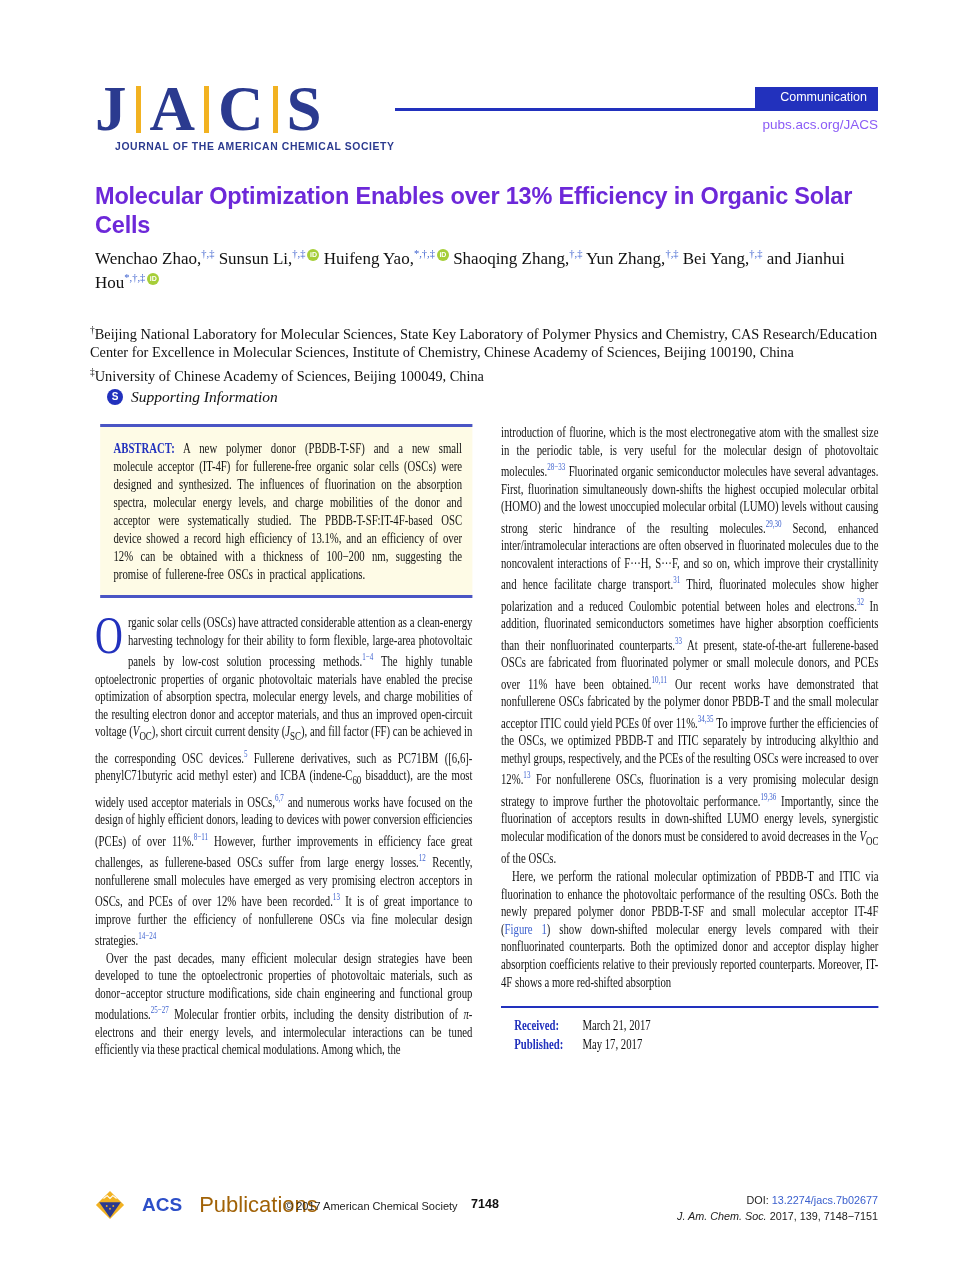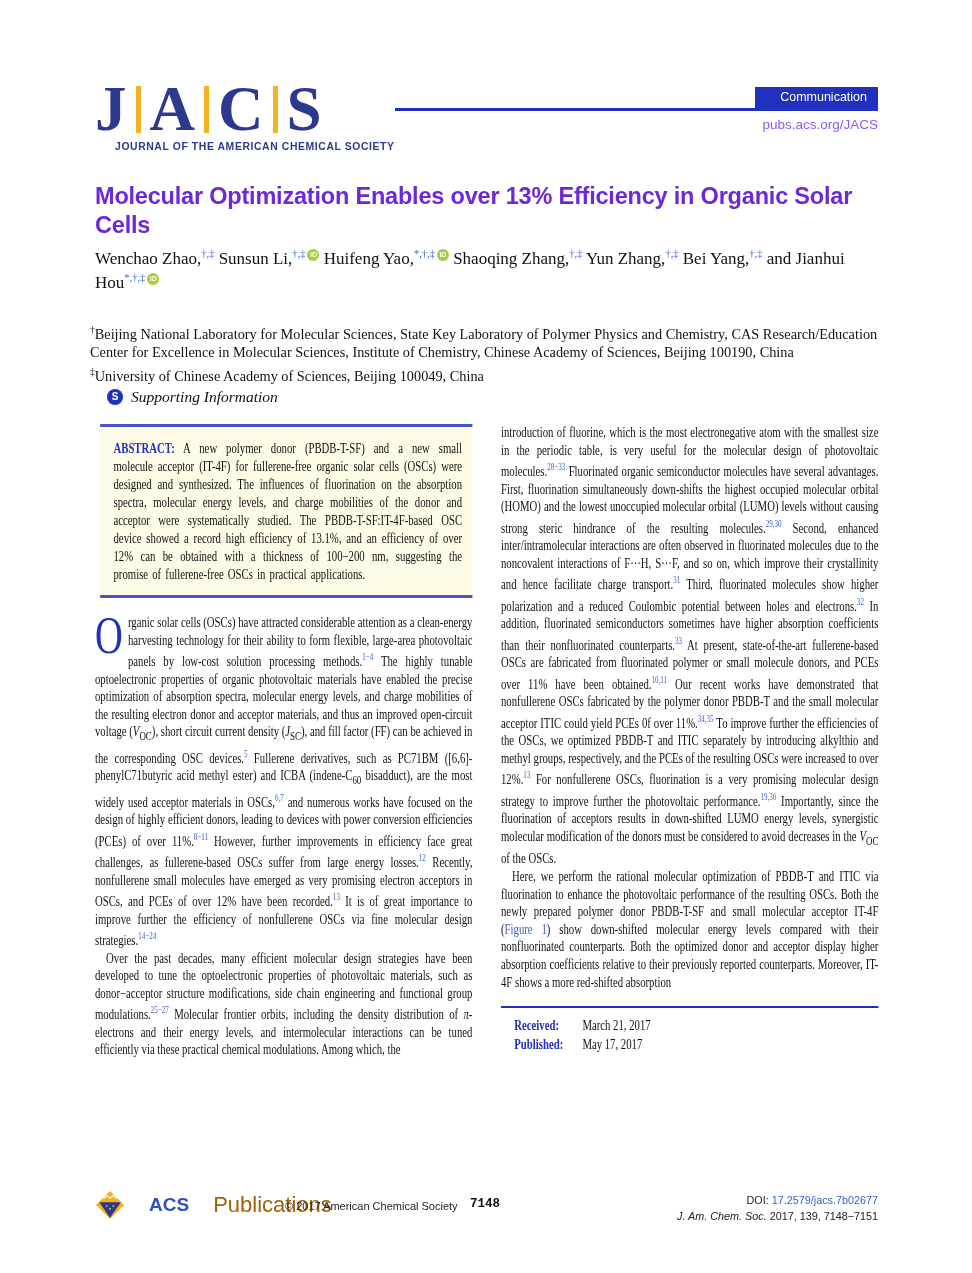--- a/index.html
+++ b/index.html
@@ -57,26 +57,26 @@
   .ilink{color:#3a5fce;}
   .dropcap{float:left;font-size:52px;line-height:40px;color:#2231bd;padding:2px 7px 0 0;}
 
   .received-block{margin-top:15px;border-top:2.5px solid #2231bd;padding:8px 0 0 18px;}
   .date-row{display:flex;font-size:14.5px;line-height:19px;}
   .date-label{color:#2231bd;font-weight:bold;width:92px;}
 
   
   .footer{position:absolute;top:1190px;left:95px;right:94px;height:46px;
           font-family:"Liberation Sans",sans-serif;}
-  .acs-brand{position:absolute;left:0;top:0;display:flex;align-items:center;gap:24px;}
+  .acs-brand{position:absolute;left:0;top:0;display:flex;align-items:center;gap:17px;}
   .acs-brand .b1{font-size:19px;font-weight:bold;color:#2d4fc8;}
   .acs-brand .b2{font-size:22px;color:#a16207;}
   .copyright{position:absolute;left:170px;top:10px;font-size:11px;color:#222;padding-left:20px;}
   .pageno{position:absolute;left:360px;top:7px;width:60px;text-align:center;
-          font-size:12.5px;font-weight:bold;color:#111;font-family:Liberation Mono, monospace;}
+          font-size:12.5px;font-weight:bold;color:#111;}
   .doi-block{position:absolute;right:0;top:2px;text-align:right;font-size:10.8px;
              line-height:1.5;color:#222;}
   .doi-link{color:#3a5fce;}
 </style>
 </head>
 <body>
 
 <div class="page">
 
   <div class="header">
@@ -147,21 +147,21 @@
         <circle cx="19.5" cy="17" r="1" fill="#f2b221"></circle>
       </svg>
       <span class="b1">ACS</span>
       <span class="b2">Publications</span>
     </div>
     <div class="copyright">© 2017 American Chemical Society</div>
     <div class="pageno">7148</div>
     <div class="doi-block">
       <div>
         <span>DOI:</span>
-        <span class="doi-link">17.2579/jacs.7b02677</span>
+        <span class="doi-link">13.2274/jacs.7b02677</span>
       </div>
       <div>
         <i>J. Am. Chem. Soc.</i>
         <span>2017, 139, 7148−7151</span>
       </div>
     </div>
   </div>
 
 </div>
 

